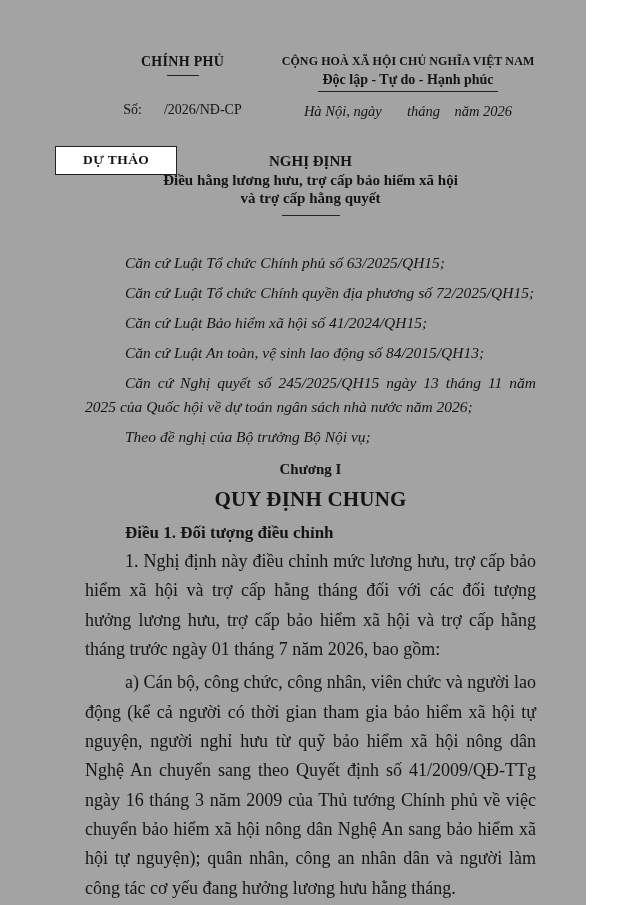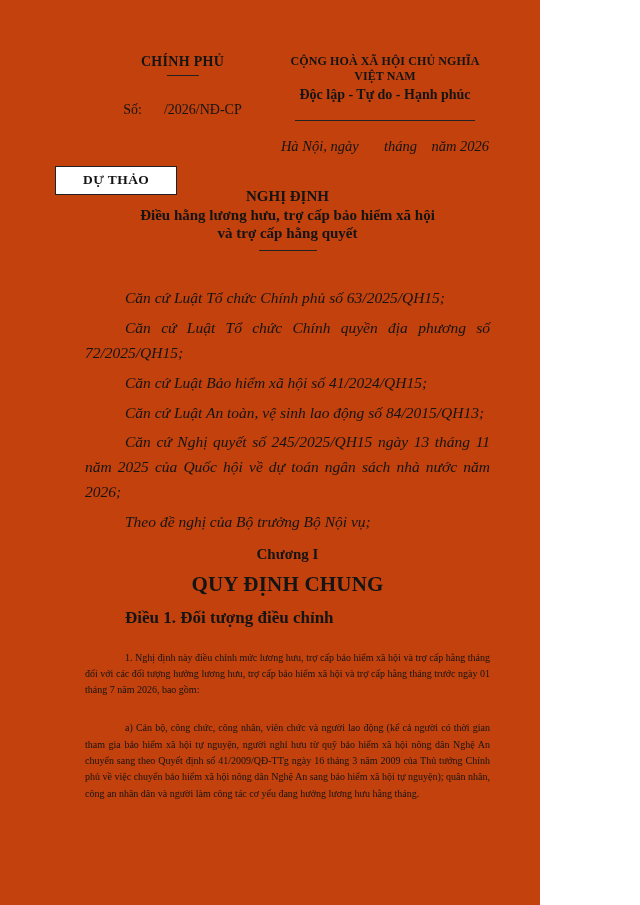--- a/index.html
+++ b/index.html
@@ -1,46 +1,46 @@
 <!DOCTYPE html>
 <html lang="vi"><head>
 <meta charset="utf-8">
 <style>
   * { box-sizing: border-box; }
   html, body { margin: 0; padding: 0; background: #ffffff; }
   .page {
     position: relative;
-    width: 540px;
+    width: 586px;
     height: 905px;
-    background: #c2410c;
+    background: #a3a3a3;
     color: #141414;
     font-family: "Liberation Serif", "DejaVu Serif", serif;
     padding: 54px 50px 0 85px;
     overflow: hidden;
   }
 
   
   .header { display: flex; align-items: flex-start; }
   .header-left { width: 195px; text-align: center; flex: 0 0 auto; }
   .org-name { font-weight: bold; font-size: 14px; letter-spacing: .3px; }
   .org-rule { width: 32px; border-top: 1.5px solid #222; margin: 5px auto 0; height: 0; }
   .doc-number { margin-top: 26px; font-size: 14px; white-space: pre; }
   .doc-number .num { margin-left: 22px; }
   .header-right { flex: 1 1 auto; text-align: center; }
   .national-title { font-weight: bold; font-size: 12px; letter-spacing: .1px; }
   .national-motto {
     display: inline-block; font-weight: bold; font-size: 14px;
-    padding: 1px 4px 17px; border-bottom: 1.5px solid #222; margin-top: 2px;
+    padding: 1px 4px 3px; border-bottom: 1.5px solid #222; margin-top: 2px;
   }
-  .place-date { margin-top: 17px; font-style: italic; font-size: 14.5px; white-space: pre; }
+  .place-date { margin-top: 11px; font-style: italic; font-size: 14.5px; white-space: pre; }
 
   
   .title-section { position: relative; margin-top: 10px; text-align: center; }
   .draft-box {
-    position: absolute; left: -30px; top: 1px;
+    position: absolute; left: -30px; top: 16px;
     border: 1.6px solid #222; padding: 5px 27px 6px;
     font-weight: bold; font-size: 13.5px; letter-spacing: .4px;
     background: #fff;
   }
   .doc-title { font-size: 15px; font-weight: bold; padding-top: 22px; line-height: 1.25; }
   .doc-subtitle { font-size: 15px; font-weight: bold; line-height: 1.22; }
   .title-rule { width: 58px; border-top: 1.4px solid #222; margin: 8px auto 0; height: 0; }
 
   
   .preamble { margin-top: 35px; }
@@ -52,22 +52,22 @@
   
   .chapter { text-align: center; margin-top: 11px; }
   .chapter-number { font-weight: bold; font-size: 15px; }
   .chapter-title  { font-weight: bold; font-size: 21px; margin-top: 9px; letter-spacing: .2px; }
 
   
   .article-heading {
     font-weight: bold; font-size: 17px; text-indent: 40px; margin-top: 11px;
   }
   .body-p {
-    font-size: 10px; line-height: 1.63; text-align: justify;
-    text-indent: 40px; margin: 22px 0 0;
+    font-size: 18px; line-height: 1.63; text-align: justify;
+    text-indent: 40px; margin: 4px 0 0;
   }
 </style>
 </head>
 <body>
 
 <div class="page">
 
   <div class="header">
     <div class="header-left">
       <div class="org-name">CHÍNH PHỦ</div>

